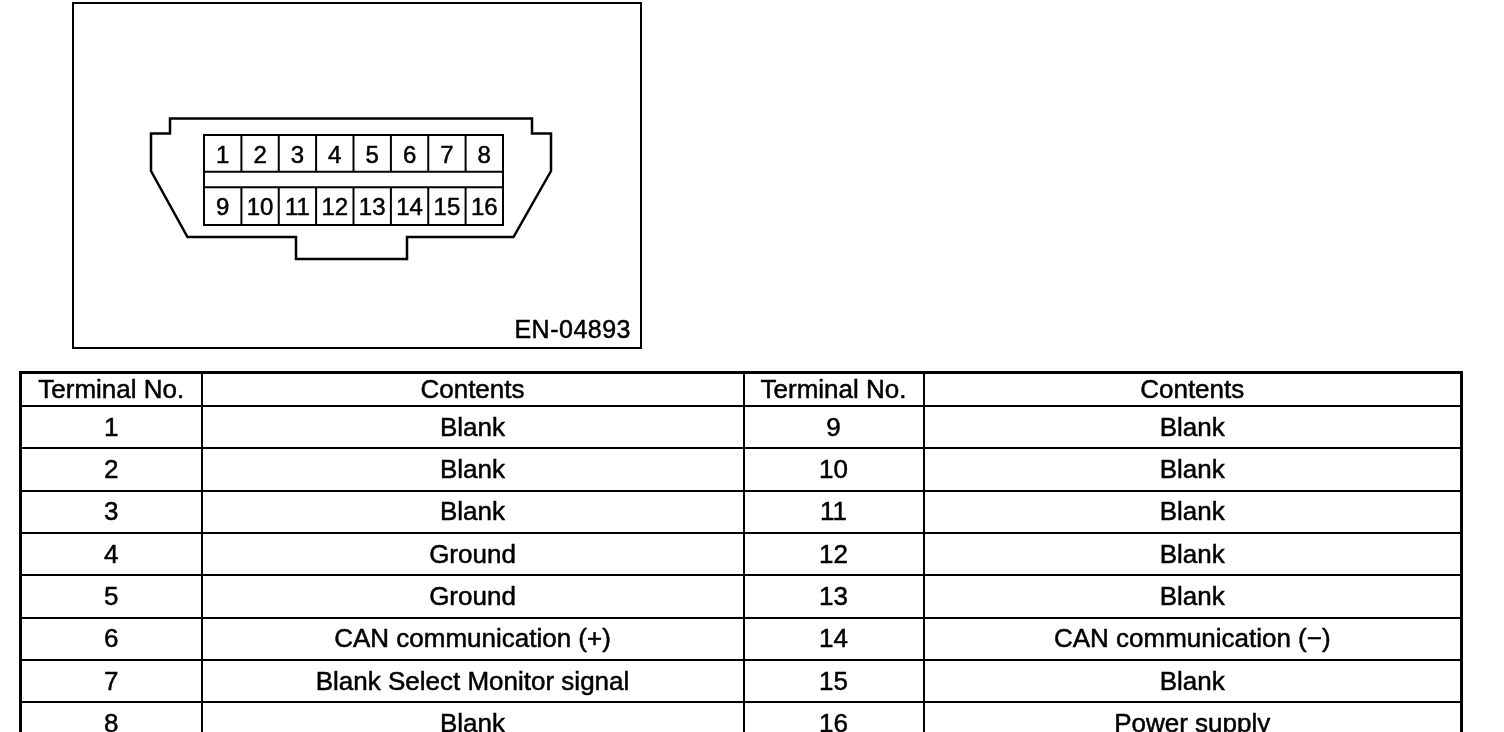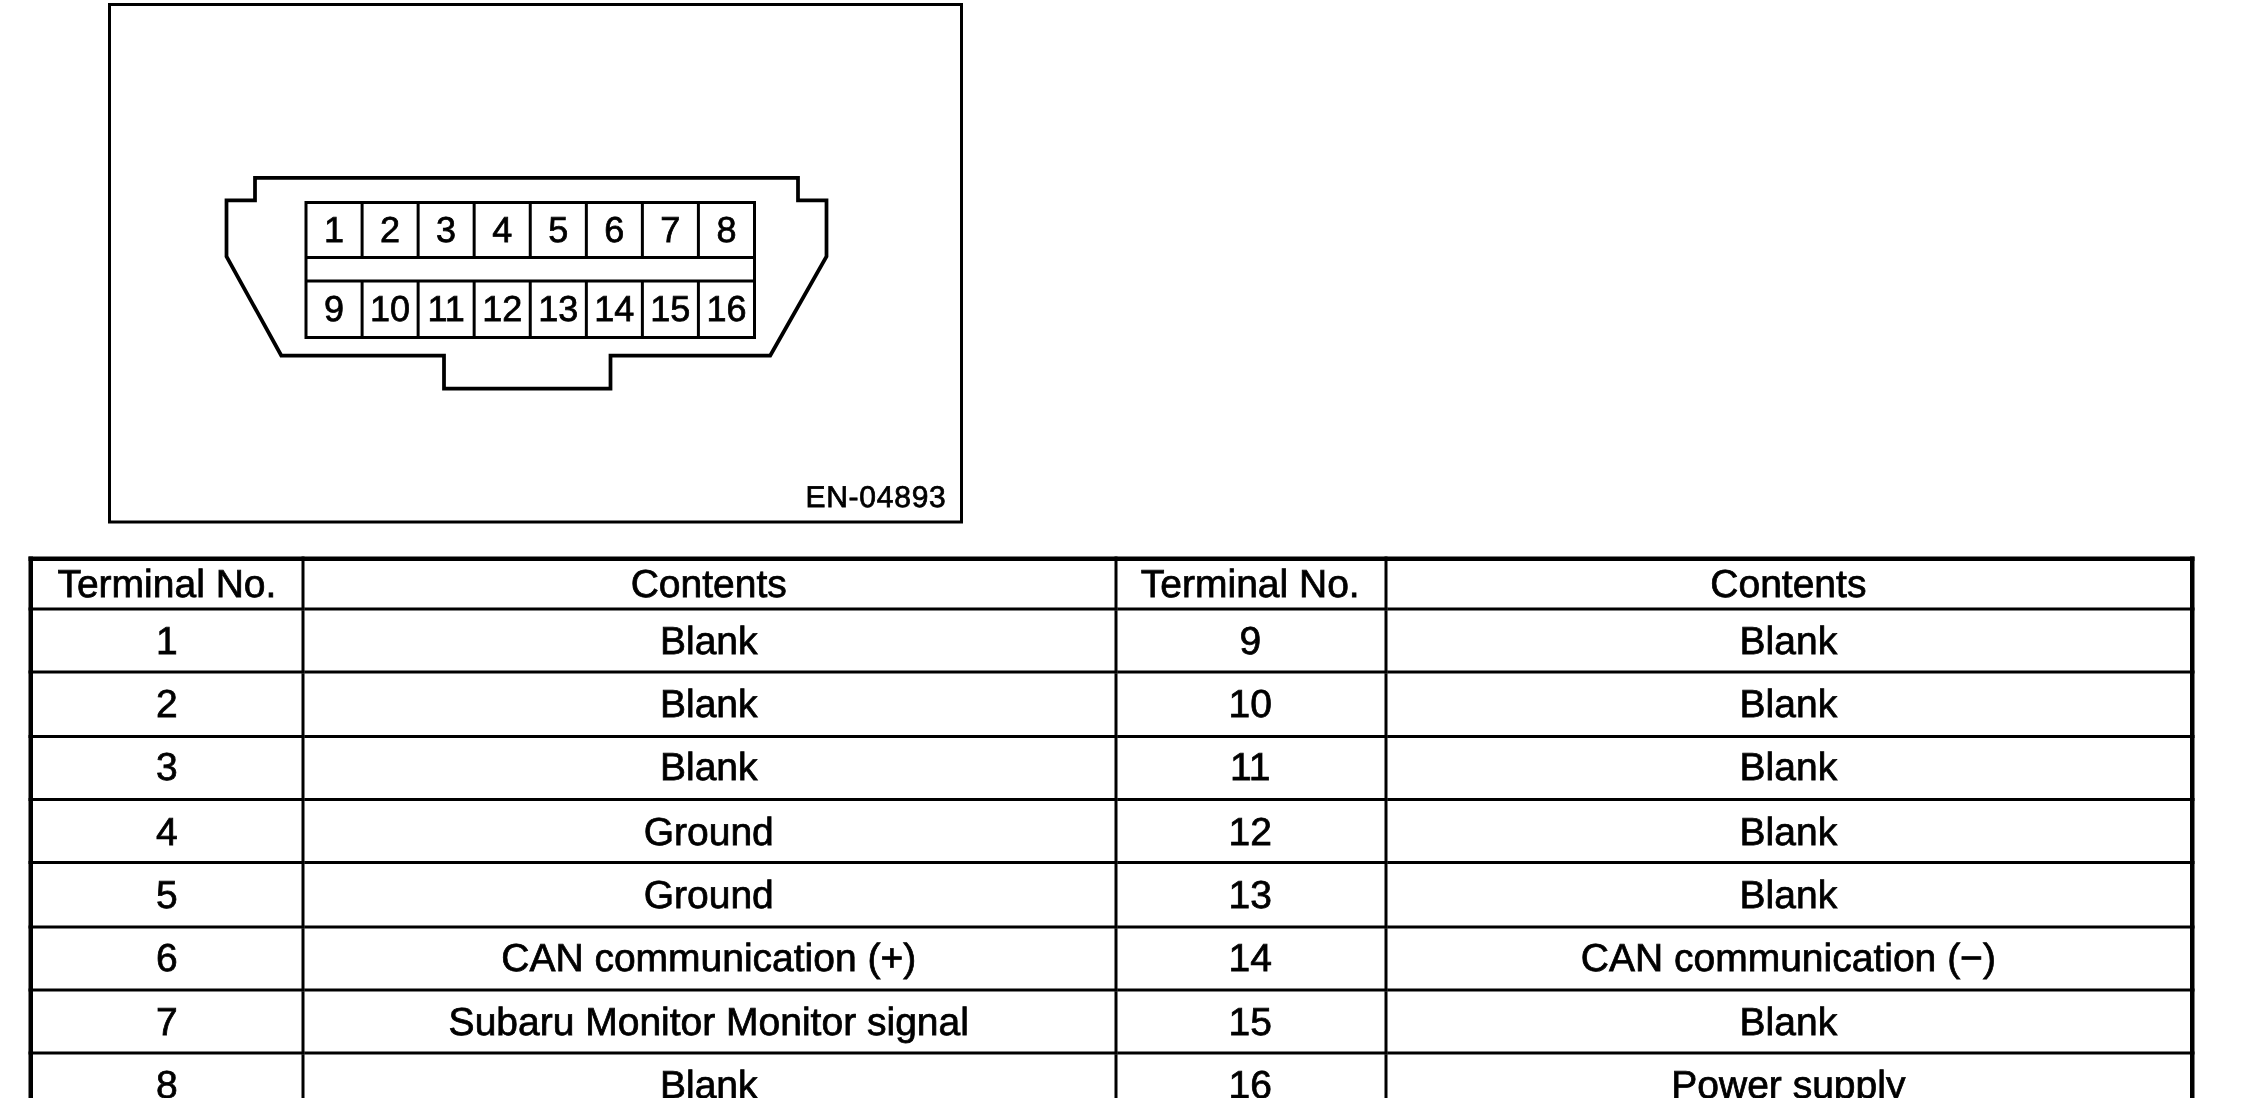--- a/index.html
+++ b/index.html
@@ -22,21 +22,21 @@
     width: 566px;
     height: 343px;
     border: 2px solid #000000;
     background: #ffffff;
   }
   .figure svg { display: block; }
   .fig-label {
     position: absolute;
     right: 9px;
     bottom: 3px;
-    font-size: 20px;
+    font-size: 25px;
     letter-spacing: 0.5px;
     -webkit-text-stroke: 0.5px #000000;
     white-space: nowrap;
   }
   svg .outline {
     fill: #ffffff;
     stroke: #000000;
     stroke-width: 2.5;
     stroke-linejoin: miter;
   }
@@ -184,21 +184,21 @@
         <td class="contents-cell">Blank</td>
       </tr>
       <tr>
         <td class="term-cell">6</td>
         <td class="contents-cell">CAN communication (+)</td>
         <td class="term-cell">14</td>
         <td class="contents-cell">CAN communication (−)</td>
       </tr>
       <tr>
         <td class="term-cell">7</td>
-        <td class="contents-cell">Subaru Monitor Monitor signal</td>
+        <td class="contents-cell">Blank Select Monitor signal</td>
         <td class="term-cell">15</td>
         <td class="contents-cell">Blank</td>
       </tr>
       <tr>
         <td class="term-cell">8</td>
         <td class="contents-cell">Blank</td>
         <td class="term-cell">16</td>
         <td class="contents-cell">Power supply</td>
       </tr>
     </tbody>

